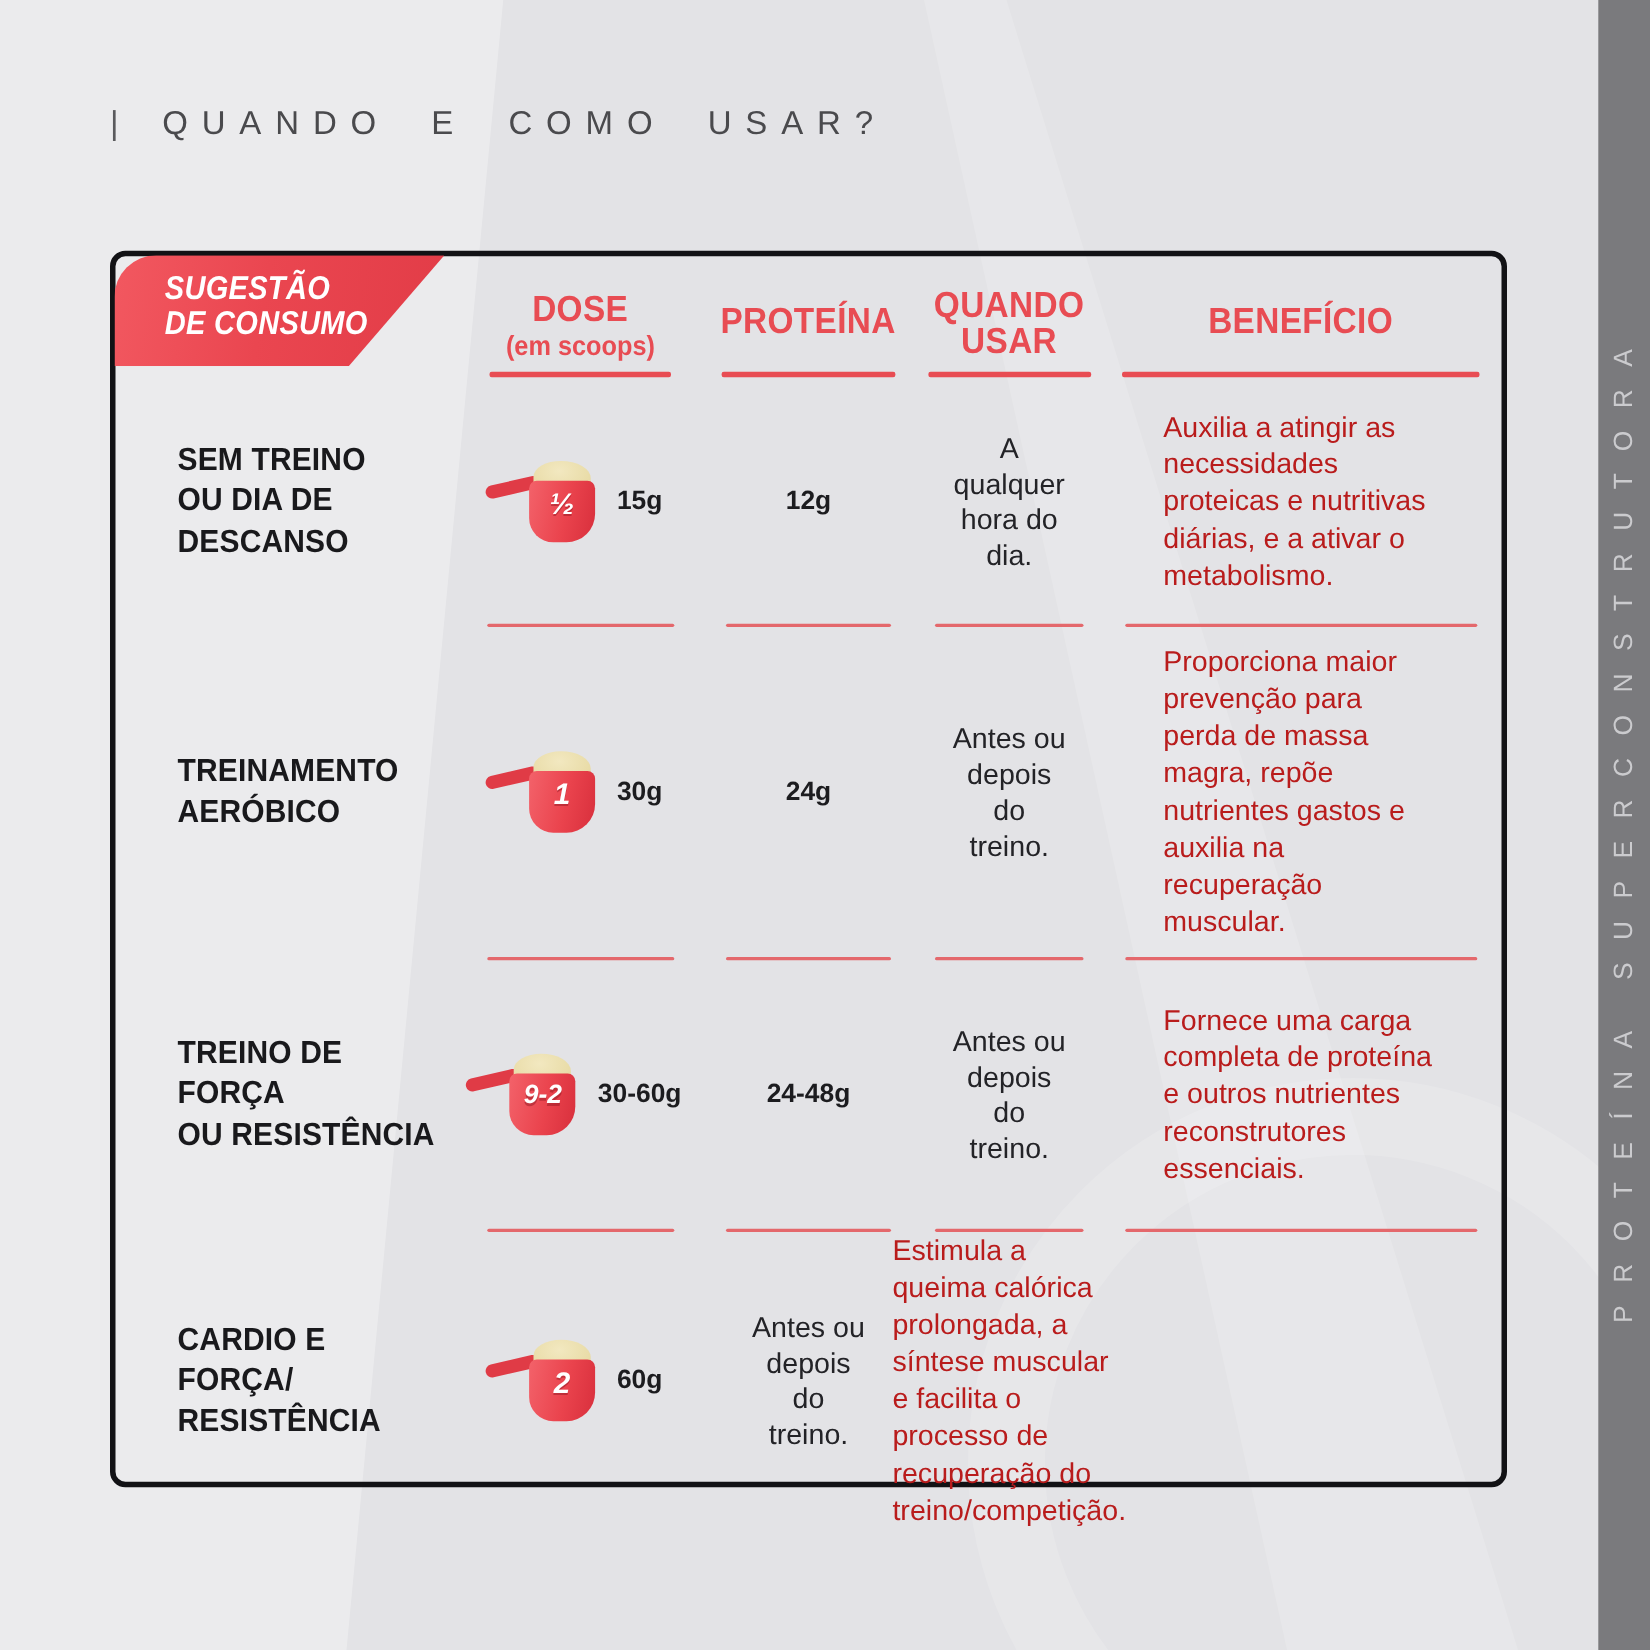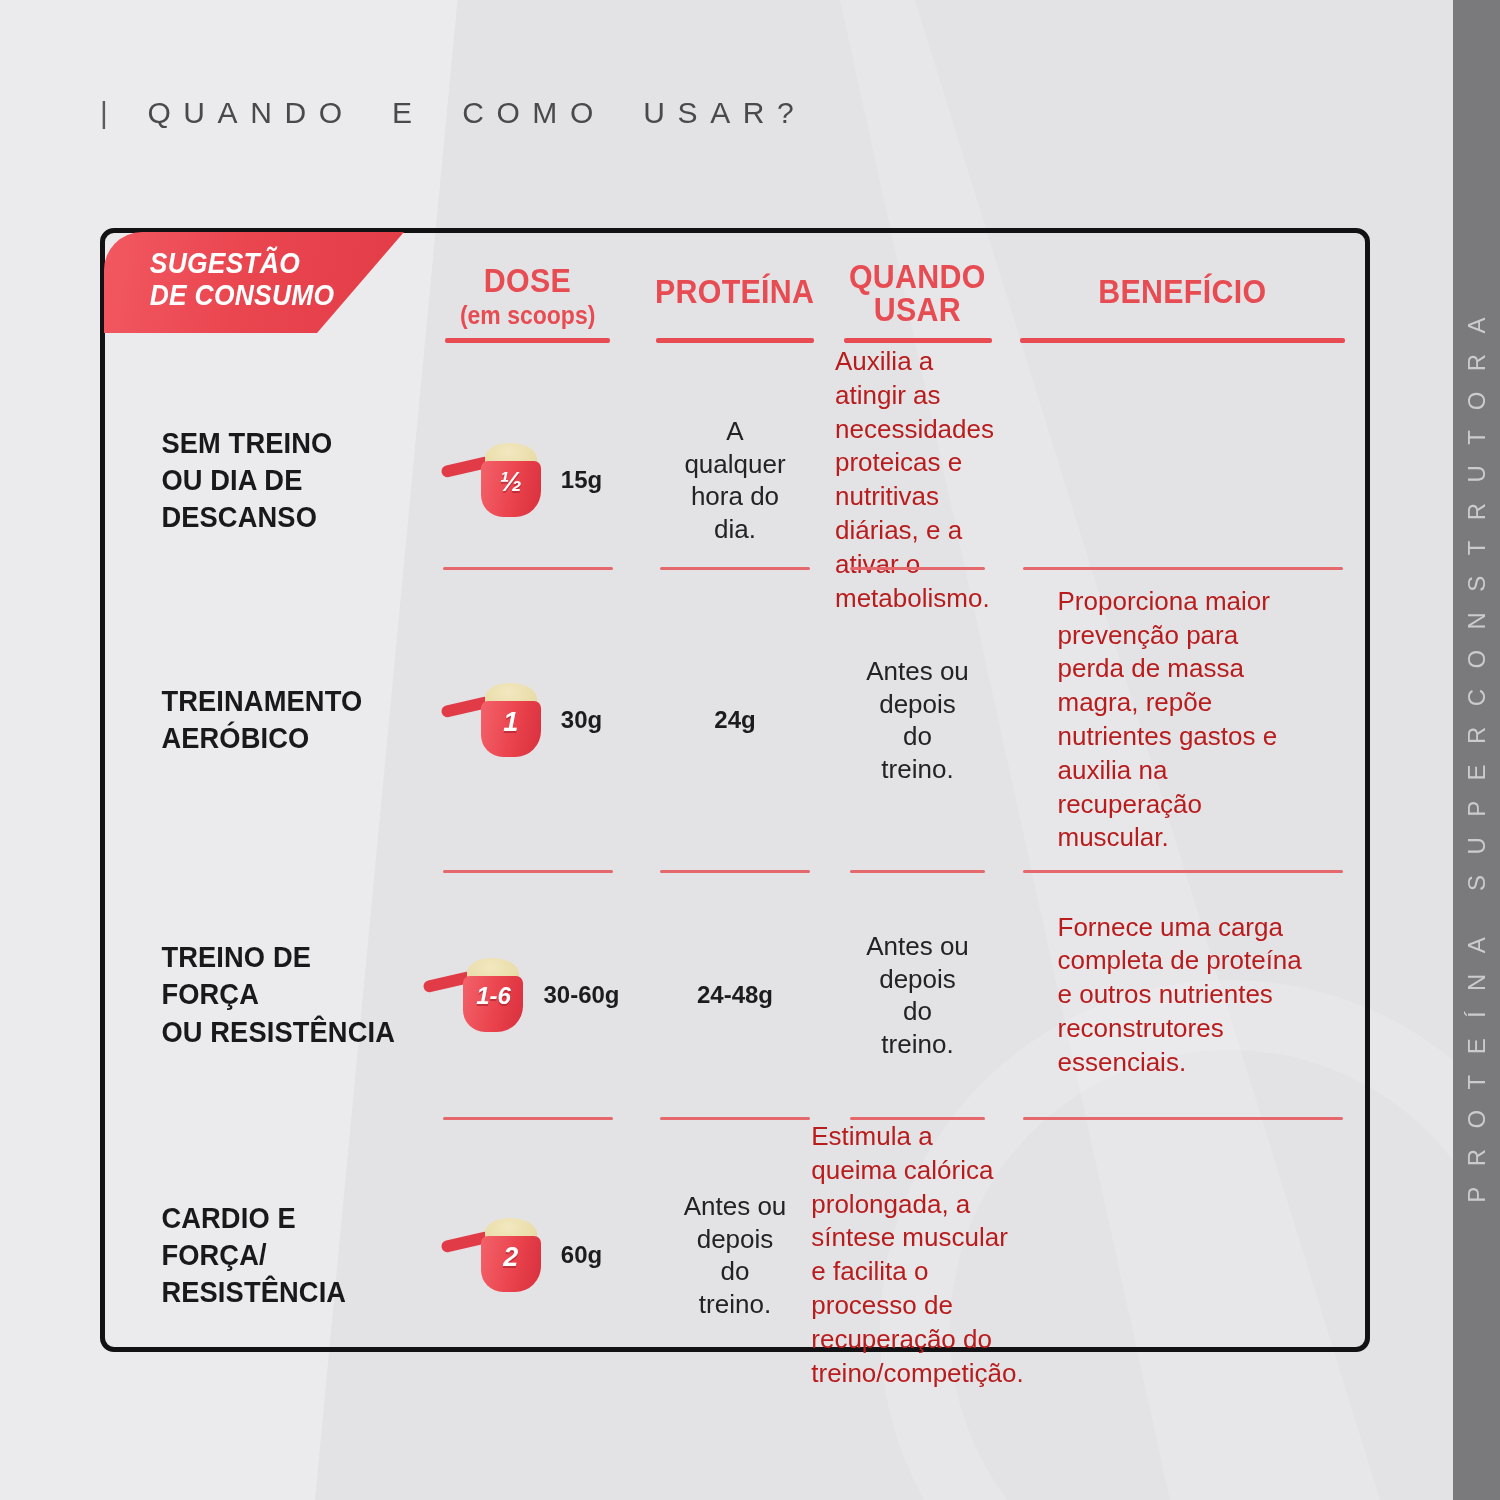--- a/index.html
+++ b/index.html
@@ -161,20 +161,23 @@
       <div class="cell dcell">
         <div class="scoop">
           <i class="handle"></i>
           <i class="powder"></i>
           <i class="cup"></i>
           <span class="snum">½</span>
         </div>
         <div class="dval">15g</div>
       </div>
       <div class="cell">
+          <div class="pval">12g</div>
+        </div>
+      <div class="cell">
           <div class="wtext">A
 qualquer
 hora do
 dia.</div>
         </div>
       <div class="cell">
           <div class="btext">Auxilia a atingir as necessidades proteicas e nutritivas diárias, e a ativar o metabolismo.</div>
         </div>
     </div>
 
@@ -241,21 +244,21 @@
     <div class="trow r3">
       <div class="cell acell">
           <div class="activity">TREINO DE FORÇA
 OU RESISTÊNCIA</div>
         </div>
       <div class="cell dcell">
         <div class="scoop">
           <i class="handle"></i>
           <i class="powder"></i>
           <i class="cup"></i>
-          <span class="snum" style="font-size:24px">1-6</span>
+          <span class="snum" style="font-size:24px">9-2</span>
         </div>
         <div class="dval">30-60g</div>
       </div>
       <div class="cell">
           <div class="pval">24-48g</div>
         </div>
       <div class="cell">
           <div class="wtext">Antes ou
 depois
 do

